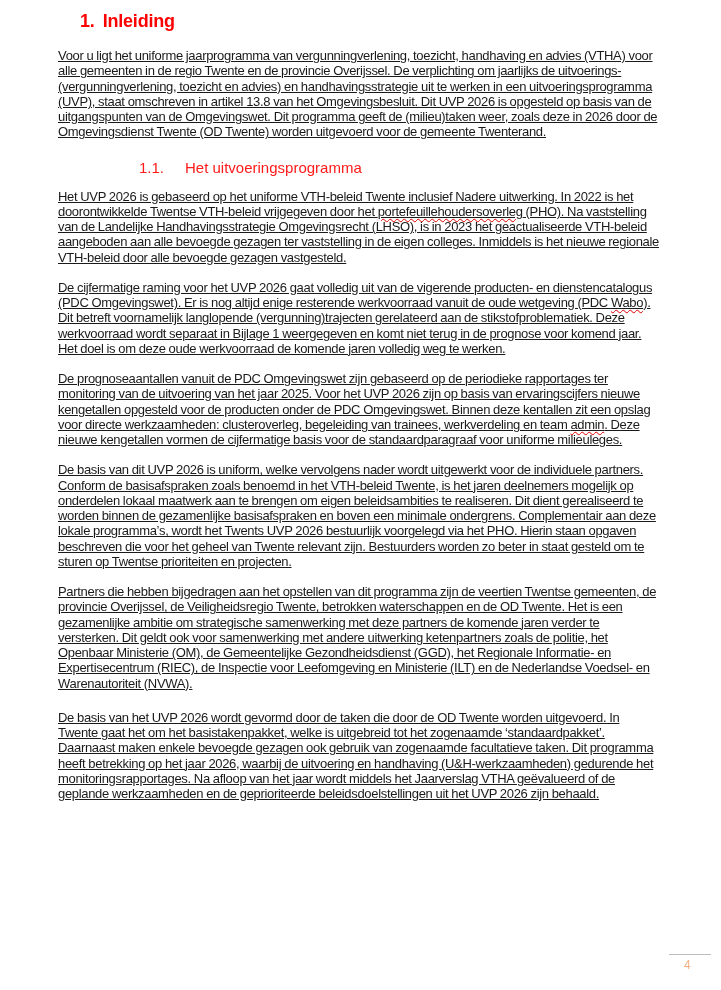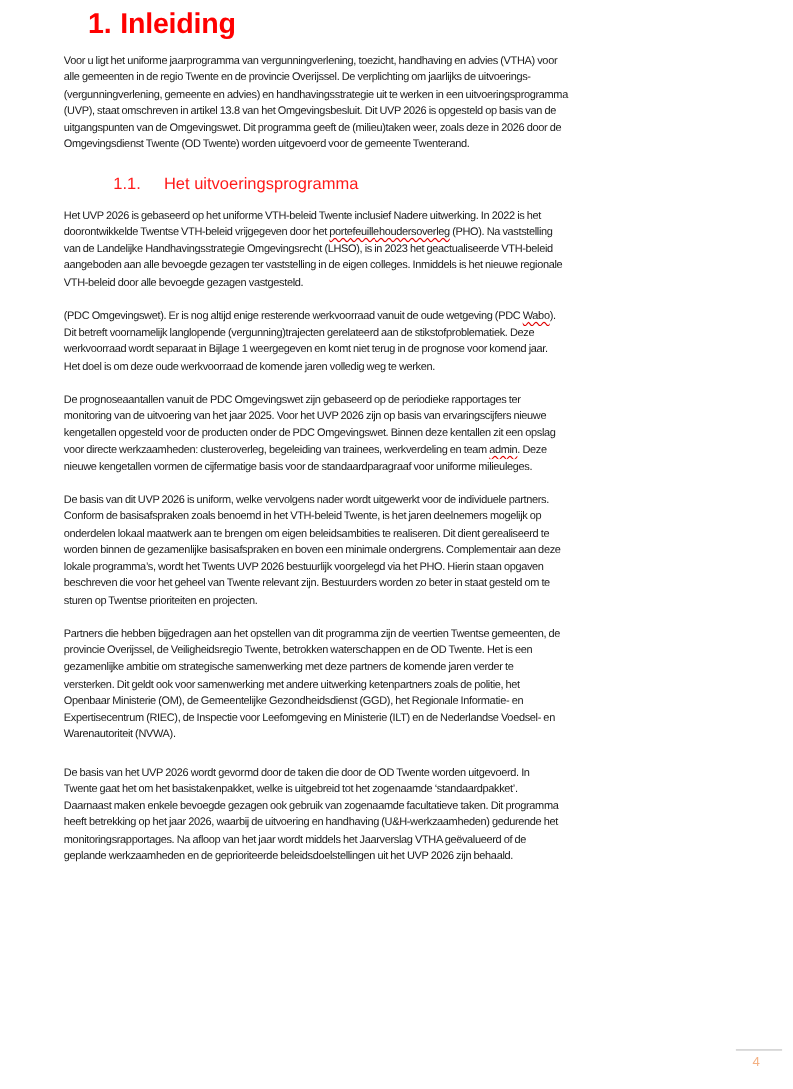--- a/index.html
+++ b/index.html
@@ -22,45 +22,46 @@
       height: 990px;
     }
     .content {
       position: absolute;
       left: 58px;
       top: 6px;
       width: 600px;
     }
     .h1 {
       color: #ff0000;
-      font-size: 26px;
+      font-size: 18px;
       font-weight: bold;
       margin: 0 0 0 22px;
       height: 30px;
       line-height: 30px;
       letter-spacing: -0.2px;
       white-space: nowrap;
     }
     .h1 .num { margin-right: 8px; }
     .h2 {
       color: #ff1a1a;
       font-size: 15px;
       font-weight: normal;
       margin: 0 0 0 45px;
       height: 26px;
       line-height: 26px;
       white-space: nowrap;
     }
-    .h2 .num { display: inline-block; width: 46px; }
+    .h2 .num { display: inline-block; width: 46px; margin-left: 36px; }
     .para {
-      font-size: 10px;
+      font-size: 13px;
       line-height: 15.25px;
       margin: 0;
       letter-spacing: -0.32px;
       word-spacing: -0.3px;
+      text-decoration: underline;
     }
     .para .line { display: block; white-space: nowrap; }
     .spell {
       text-decoration: underline wavy #e00000;
       text-decoration-thickness: 1px;
       text-underline-offset: 2px;
     }
     .gap-after-h1 { height: 12px; }
     .gap-para { height: 15px; }
     .gap-after-h2 { height: 8px; }
@@ -86,40 +87,41 @@
 <div class="page">
   <div class="content" id="content">
 
     <h1 class="h1">
       <span class="num">1.</span><span>Inleiding</span>
     </h1>
     <div class="gap-after-h1"></div>
     <p class="para">
         <span class="line">Voor u ligt het uniforme jaarprogramma van vergunningverlening, toezicht, handhaving en advies (VTHA) voor</span>
         <span class="line">alle gemeenten in de regio Twente en de provincie Overijssel. De verplichting om jaarlijks de uitvoerings-</span>
-        <span class="line">(vergunningverlening, gemeente en advies) en handhavingsstrategie uit te werken in een uitvoeringsprogramma</span>
+        <span class="line">(vergunningverlening, toezicht en advies) en handhavingsstrategie uit te werken in een uitvoeringsprogramma</span>
         <span class="line">(UVP), staat omschreven in artikel 13.8 van het Omgevingsbesluit. Dit UVP 2026 is opgesteld op basis van de</span>
         <span class="line">uitgangspunten van de Omgevingswet. Dit programma geeft de (milieu)taken weer, zoals deze in 2026 door de</span>
         <span class="line">Omgevingsdienst Twente (OD Twente) worden uitgevoerd voor de gemeente Twenterand.</span>
       </p>
     <div class="gap-para"></div>
 
     <h2 class="h2">
       <span class="num">1.1.</span><span>Het uitvoeringsprogramma</span>
     </h2>
     <div class="gap-after-h2"></div>
     <p class="para">
         <span class="line">Het UVP 2026 is gebaseerd op het uniforme VTH-beleid Twente inclusief Nadere uitwerking. In 2022 is het</span>
         <span class="line">doorontwikkelde Twentse VTH-beleid vrijgegeven door het <span class="spell">portefeuillehoudersoverleg</span> (PHO). Na vaststelling</span>
         <span class="line">van de Landelijke Handhavingsstrategie Omgevingsrecht (LHSO), is in 2023 het geactualiseerde VTH-beleid</span>
         <span class="line">aangeboden aan alle bevoegde gezagen ter vaststelling in de eigen colleges. Inmiddels is het nieuwe regionale</span>
         <span class="line">VTH-beleid door alle bevoegde gezagen vastgesteld.</span>
       </p>
     <div class="gap-para"></div>
     <p class="para">
+        <span class="line">De cijfermatige raming voor het UVP 2026 gaat volledig uit van de vigerende producten- en dienstencatalogus</span>
         <span class="line">(PDC Omgevingswet). Er is nog altijd enige resterende werkvoorraad vanuit de oude wetgeving (PDC <span class="spell">Wabo</span>).</span>
         <span class="line">Dit betreft voornamelijk langlopende (vergunning)trajecten gerelateerd aan de stikstofproblematiek. Deze</span>
         <span class="line">werkvoorraad wordt separaat in Bijlage 1 weergegeven en komt niet terug in de prognose voor komend jaar.</span>
         <span class="line">Het doel is om deze oude werkvoorraad de komende jaren volledig weg te werken.</span>
       </p>
     <div class="gap-para"></div>
     <p class="para">
         <span class="line">De prognoseaantallen vanuit de PDC Omgevingswet zijn gebaseerd op de periodieke rapportages ter</span>
         <span class="line">monitoring van de uitvoering van het jaar 2025. Voor het UVP 2026 zijn op basis van ervaringscijfers nieuwe</span>
         <span class="line">kengetallen opgesteld voor de producten onder de PDC Omgevingswet. Binnen deze kentallen zit een opslag</span>

